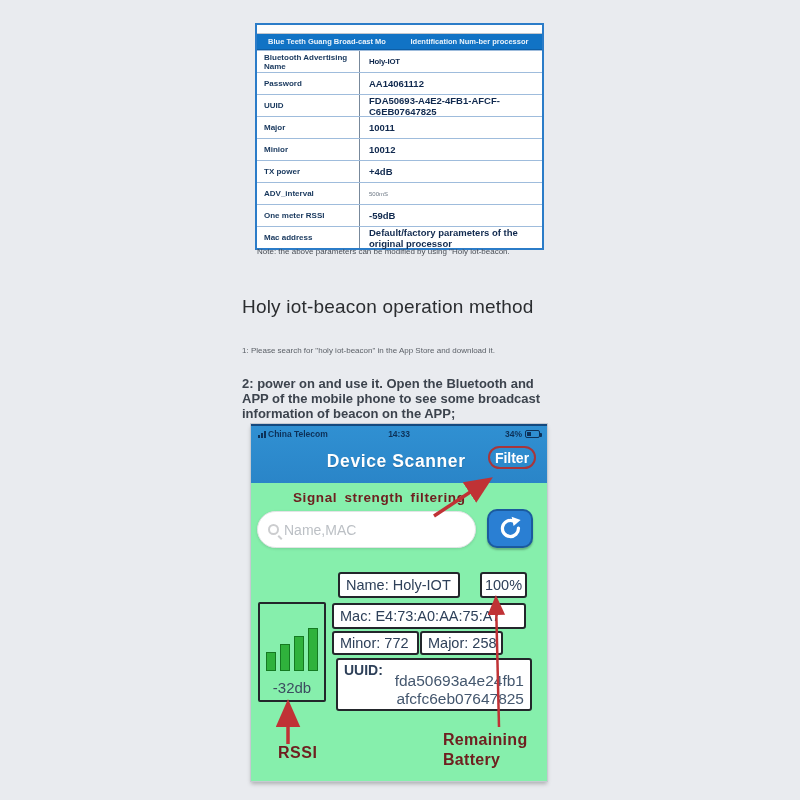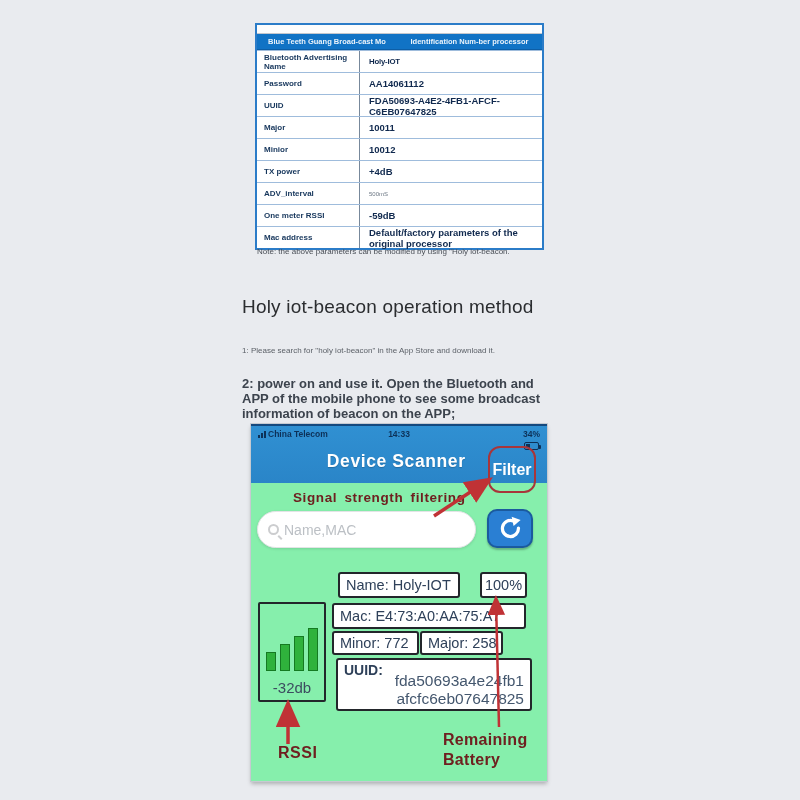--- a/index.html
+++ b/index.html
@@ -29,28 +29,28 @@
   
   .phone { position:absolute; left:251px; top:424px; width:296px; height:357px; background:#86efac;
            box-shadow:0 0 0 1px #c6cad1, 0 3px 4px rgba(0,0,0,0.25); }
   .phone-header { position:absolute; left:0; top:0; width:100%; height:59px;
                   background:linear-gradient(180deg,#3090d2,#2a85c8); border-top:2px solid #15497e; }
   .statusbar { position:relative; height:16px; padding:2px 7px 0 7px; font-size:8.5px; font-weight:600; color:#0d3158; }
   .carrier { position:absolute; left:7px; top:3px; display:flex; align-items:center; gap:2px; }
   .sig-icon { display:inline-flex; align-items:flex-end; gap:1px; }
   .sig-icon i { display:block; width:2px; background:#0d3158; }
   .time { position:absolute; left:50%; top:3px; transform:translateX(-50%); }
-  .batt { position:absolute; right:7px; top:3px; display:flex; align-items:center; gap:3px;flex-direction:column; }
+  .batt { position:absolute; right:7px; top:3px; display:flex; align-items:center; gap:3px; }
   .batt-icon { display:inline-block; width:15px; height:8px; border:1px solid #0d3158; border-radius:2px; position:relative; }
   .batt-icon::before { content:""; position:absolute; left:1px; top:1px; bottom:1px; width:4px; background:#0d3158; }
   .batt-icon::after { content:""; position:absolute; right:-3px; top:2px; width:2px; height:4px; background:#0d3158; border-radius:0 1px 1px 0; }
   .titlebar { position:relative; height:43px; }
   .app-title { position:absolute; left:50%; top:9px; transform:translateX(-52%); color:#fff; font-size:17.5px; font-weight:bold; letter-spacing:0.6px; text-shadow:0 1px 1px rgba(0,0,0,0.2); }
-  .filter-btn { position:absolute; right:11px; top:4px; width:48px; height:47px; border:2px solid #a8353a; border-radius:12px;
-                color:#fff; font-size:16px; font-weight:bold; display:flex; align-items:center; justify-content:center; }
+  .filter-btn { position:absolute; right:11px; top:4px; width:48px; height:23px; border:2px solid #a8353a; border-radius:12px;
+                color:#fff; font-size:14px; font-weight:bold; display:flex; align-items:center; justify-content:center; }
 
   .annot-filter { position:absolute; left:42px; top:66px; font-size:13.5px; font-weight:bold; color:#6e2020; letter-spacing:0.6px; word-spacing:3px; }
 
   .search-pill { position:absolute; left:6px; top:87px; width:219px; height:37px; background:#fff; border:1px solid #e3e4e6;
                  border-radius:19px; box-shadow:0 1px 3px rgba(0,0,0,0.12); display:flex; align-items:center; padding-left:10px; gap:5px; }
   .mag-icon { width:11px; height:11px; border:2px solid #cccdcf; border-radius:50%; position:relative; flex:none; }
   .mag-icon::after { content:""; position:absolute; width:2px; height:5px; background:#cccdcf; left:9px; top:9px; transform:rotate(-45deg); }
   .search-ph { font-size:14px; color:#bcc0c5; }
 
   .refresh-btn { position:absolute; left:236px; top:85px; width:46px; height:39px; background:#2a7fd3; border:2px solid #1b5a9e;

